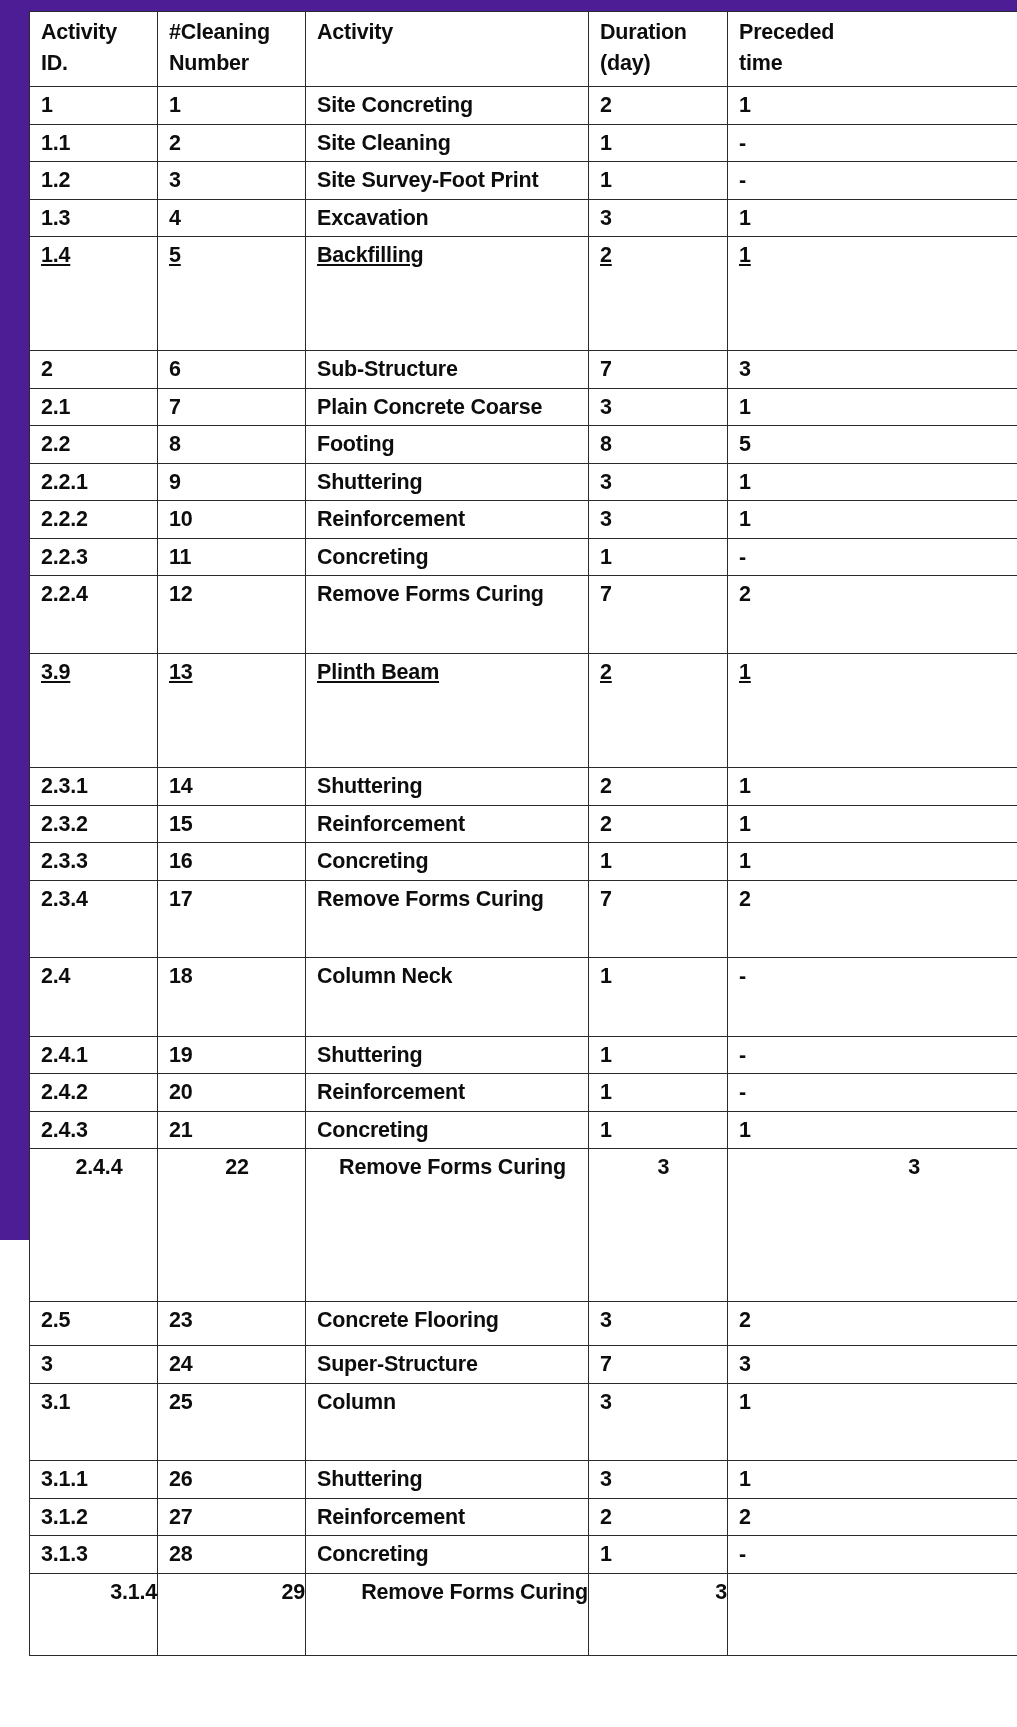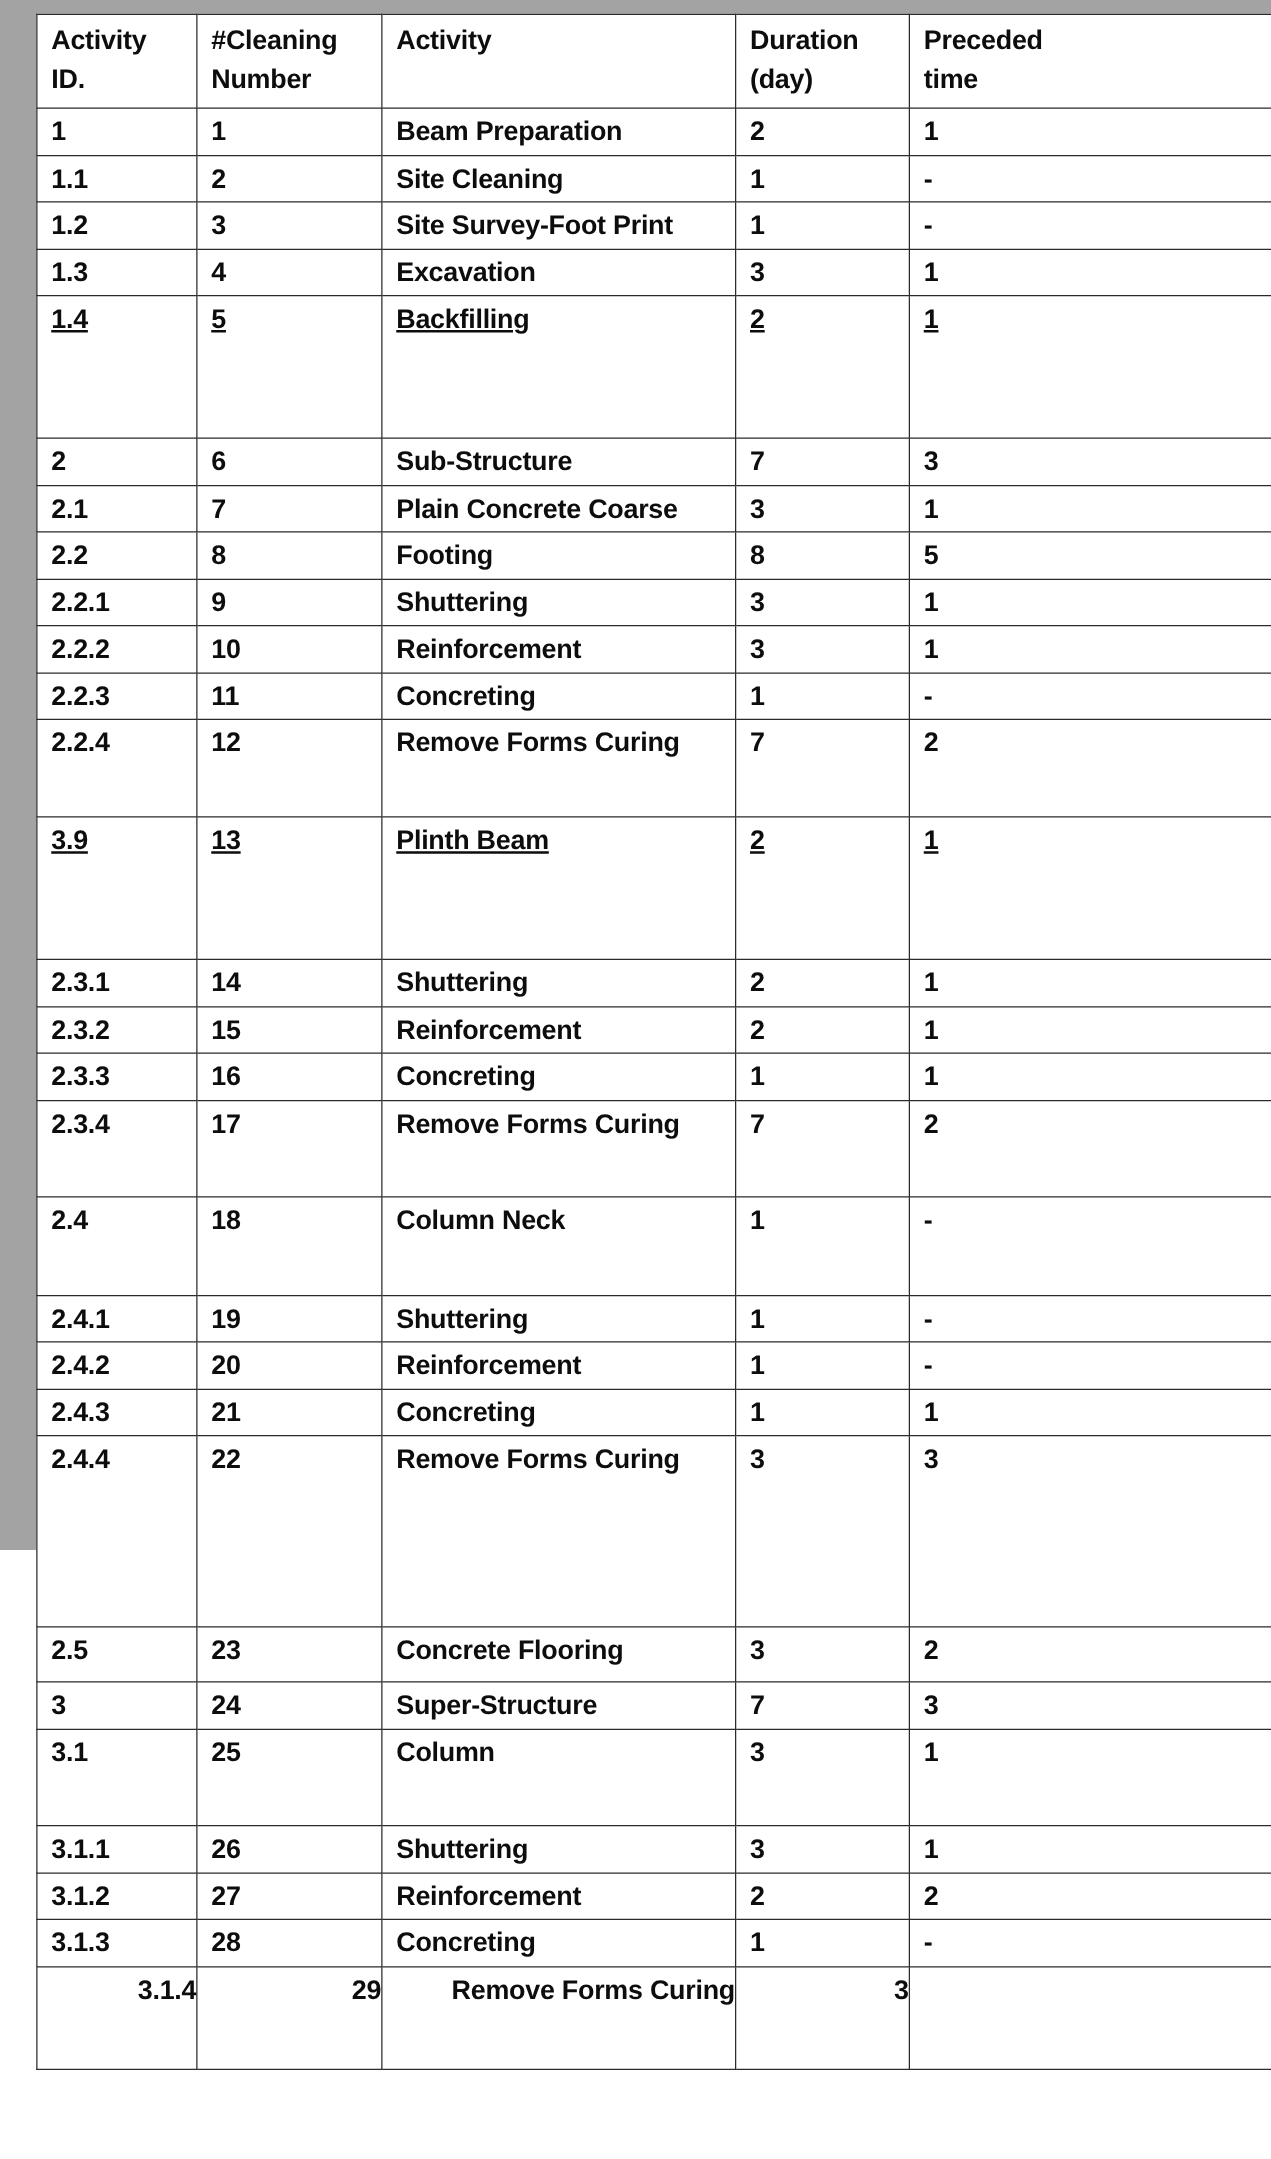--- a/index.html
+++ b/index.html
@@ -15,21 +15,21 @@
     overflow: hidden;
     position: relative;
   }
 
   #sheet {
     position: absolute;
     left: 0;
     top: 0;
     width: 1017px;
     height: 1240px;
-    background: #a3a3a3;
+    background: #4c1d95;
   }
 
   table.activity-table {
     position: absolute;
     left: 29px;
     top: 11px;
     width: 1060px;           
     border-collapse: collapse;
     table-layout: fixed;
     background: #ffffff;
@@ -69,21 +69,21 @@
 
   th.col-dur, td.col-dur   { color: #2e74b5; }
   th.col-prec, td.col-prec { color: #9c4314; }
 
   .hdr-line { display: block; }
 
   
   tr.r-std  td { height: 37px; }
   tr.r-t78  td { height: 78px; margin-top: 43px; }
   tr.r-t114 td { height: 114px; text-decoration: underline; }
-  tr.r-t153 td { height: 153px; }
+  tr.r-t153 td { height: 153px; text-align: center; }
   tr.r-t44  td { height: 44px; }
   tr.r-t77  td { height: 77px; }
   tr.r-t38  td { height: 38px; }
   tr.r-t79  td { height: 79px; margin-top: 46px; }
   tr.r-t82  td { height: 82px; text-align: right; }
   tr.r-t38b td { height: 38px; }
 </style>
 </head>
 <body>
 
@@ -120,21 +120,21 @@
           <span class="hdr-line">Preceded</span>
           <span class="hdr-line">time</span>
         </th>
       </tr>
     </thead>
 
     <tbody id="table-body">
         <tr class="r-std">
           <td class="col-id">1</td>
           <td class="col-num">1</td>
-          <td class="col-act">Beam Preparation</td>
+          <td class="col-act">Site Concreting</td>
           <td class="col-dur">2</td>
           <td class="col-prec">1</td>
         </tr>
         <tr class="r-std">
           <td class="col-id">1.1</td>
           <td class="col-num">2</td>
           <td class="col-act">Site Cleaning</td>
           <td class="col-dur">1</td>
           <td class="col-prec">-</td>
         </tr>

